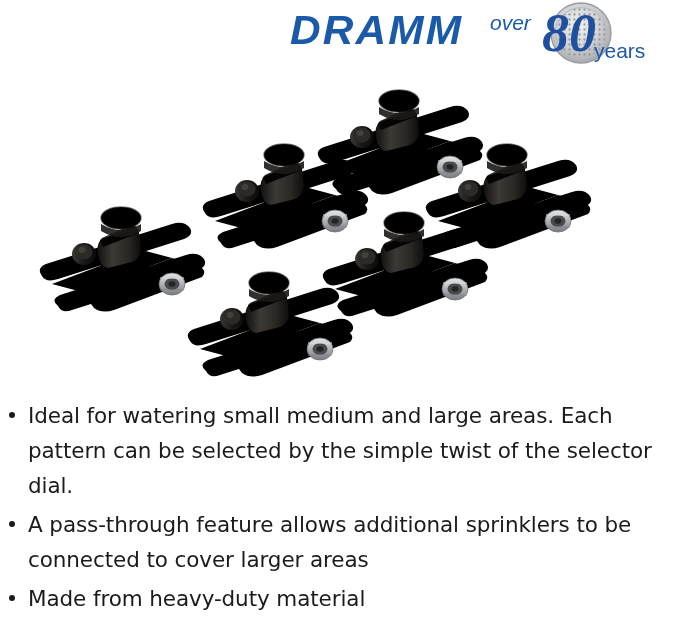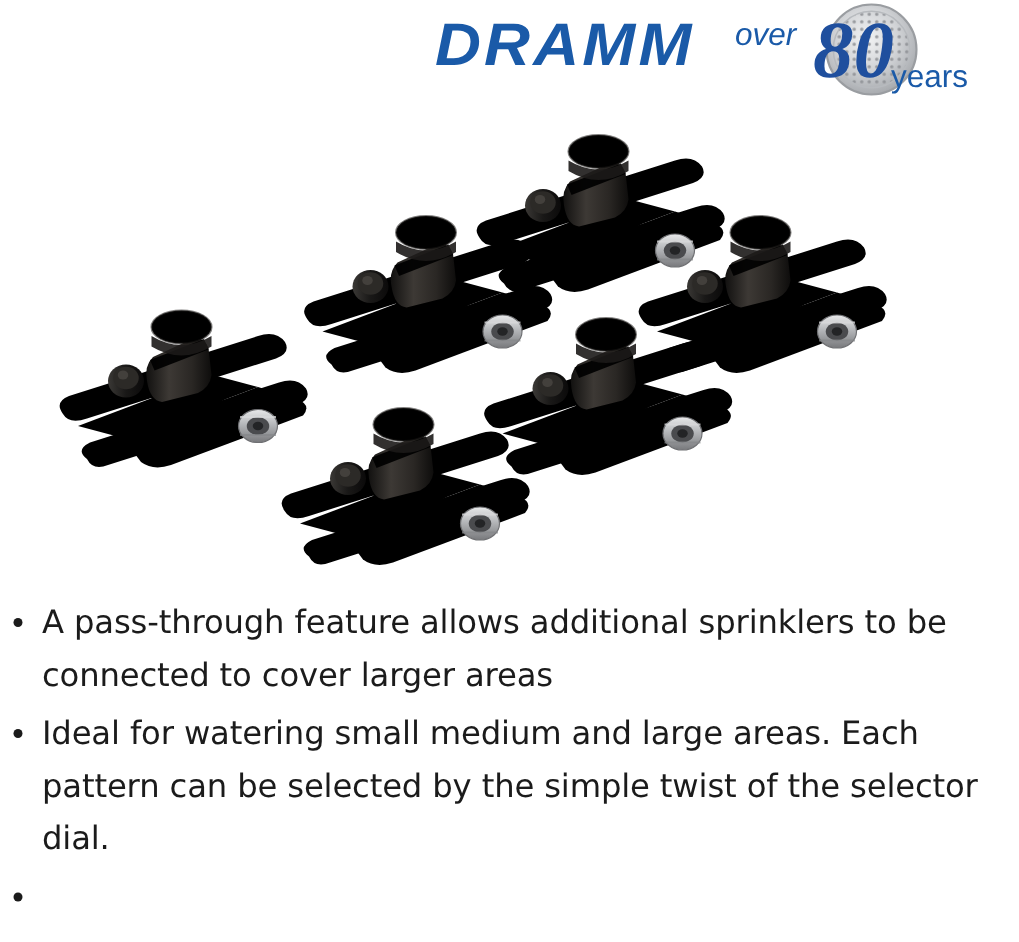--- a/index.html
+++ b/index.html
@@ -247,22 +247,23 @@
         g[data-name="red-sprinkler"] .p-slot{fill:#710d05}
       </style>
       <use href="#sprinklerUnit" x="170" y="190" width="210" height="150"></use>
     </g>
   </svg>
 </div>
 
 <ul id="features-list" data-name="features-list">
   <li class="feature-item" data-name="list-item">
     <span class="bullet-dot" data-name="bullet-icon"></span>
+    <span data-name="feature-text">Ideal for watering small medium and large areas. Each pattern can be selected by the simple twist of the selector dial.</span>
+  </li>
+  <li class="feature-item" data-name="list-item">
+    <span class="bullet-dot" data-name="bullet-icon"></span>
     <span data-name="feature-text">A pass-through feature allows additional sprinklers to be connected to cover larger areas</span>
   </li>
   <li class="feature-item" data-name="list-item">
     <span class="bullet-dot" data-name="bullet-icon"></span>
-    <span data-name="feature-text">Ideal for watering small medium and large areas. Each pattern can be selected by the simple twist of the selector dial.</span>
-  </li>
-  <li class="feature-item" data-name="list-item">
-    <span class="bullet-dot" data-name="bullet-icon"></span>
+    <span data-name="feature-text">Made from heavy-duty material</span>
   </li>
 </ul>
 
 </body></html>

